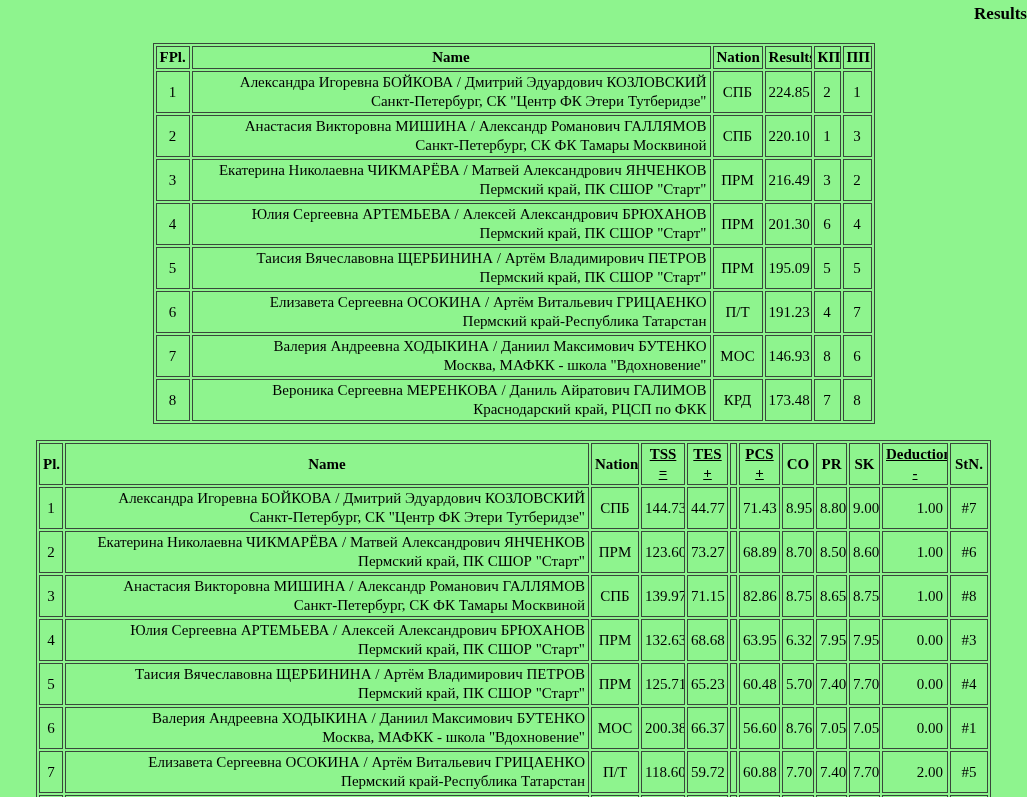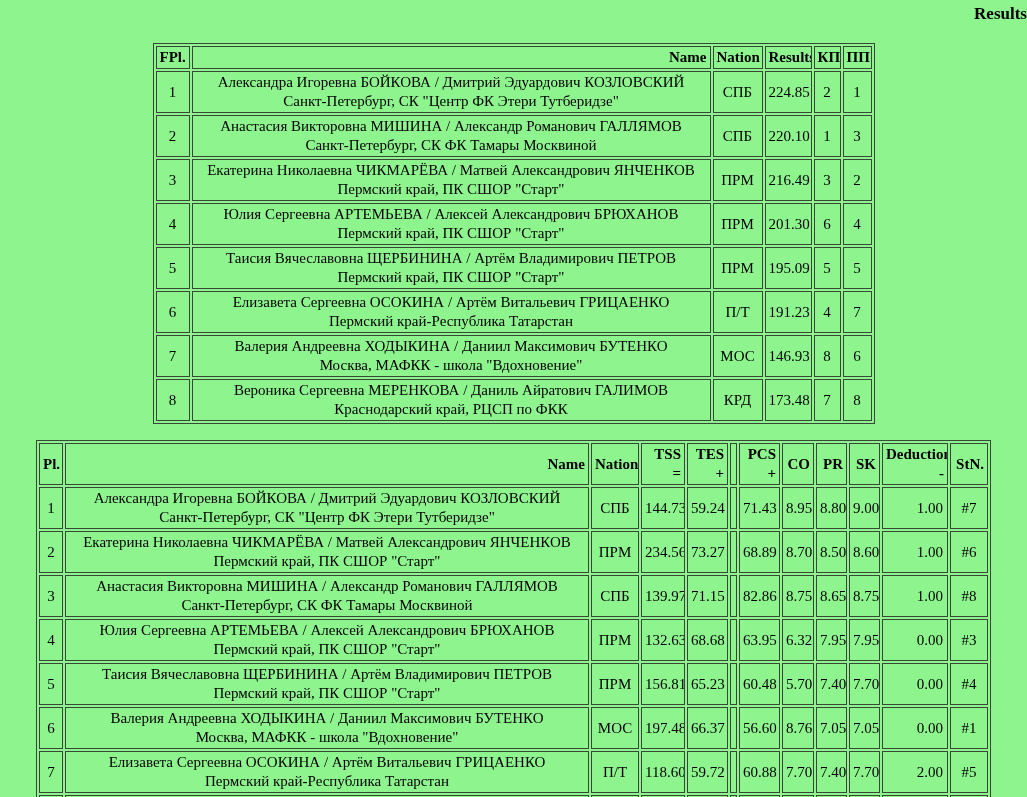--- a/index.html
+++ b/index.html
@@ -30,28 +30,28 @@
   }
   th, td {
     border: 1px solid #39473b;
     padding: 1px 3px;
     line-height: 19px;
     overflow: hidden;
     vertical-align: middle;
   }
   th {
     font-weight: bold;
-    text-align: right;
+    text-align: center;
   }
   .t1 { width: 720px; margin-top: 19px; }
   .t2 { width: 948px; margin-top: 16px; }
   td.ctr { text-align: center; }
   td.num { text-align: right; padding-right: 4px; }
-  td.name-cell { text-align: center; padding-left: 3px; }
-  .hdr2 div { line-height: 19px; }
+  td.name-cell { text-align: right; padding-left: 3px; }
+  .hdr2 div { line-height: 19px; text-decoration: underline; }
 </style>
 </head>
 <body>
 
 <div>
 
   <div class="title">Results</div>
 
   <table class="t1">
     <colgroup>
@@ -218,38 +218,38 @@
     <tbody>
 
         <tr>
           <td class="ctr">1</td>
           <td class="name-cell">
             <div>Александра Игоревна БОЙКОВА / Дмитрий Эдуардович КОЗЛОВСКИЙ</div>
             <div>Санкт-Петербург, СК "Центр ФК Этери Тутберидзе"</div>
           </td>
           <td class="ctr">СПБ</td>
           <td class="num">144.73</td>
-          <td class="num">59.24</td>
+          <td class="num">44.77</td>
           <td></td>
           <td class="num">71.43</td>
           <td class="num">8.95</td>
           <td class="num">8.80</td>
           <td class="num">9.00</td>
           <td class="num">1.00</td>
           <td class="ctr">#7</td>
         </tr>
 
         <tr>
           <td class="ctr">2</td>
           <td class="name-cell">
             <div>Екатерина Николаевна ЧИКМАРЁВА / Матвей Александрович ЯНЧЕНКОВ</div>
             <div>Пермский край, ПК СШОР "Старт"</div>
           </td>
           <td class="ctr">ПРМ</td>
-          <td class="num">234.56</td>
+          <td class="num">123.60</td>
           <td class="num">73.27</td>
           <td></td>
           <td class="num">68.89</td>
           <td class="num">8.70</td>
           <td class="num">8.50</td>
           <td class="num">8.60</td>
           <td class="num">1.00</td>
           <td class="ctr">#6</td>
         </tr>
 
@@ -289,39 +289,39 @@
           <td class="ctr">#3</td>
         </tr>
 
         <tr>
           <td class="ctr">5</td>
           <td class="name-cell">
             <div>Таисия Вячеславовна ЩЕРБИНИНА / Артём Владимирович ПЕТРОВ</div>
             <div>Пермский край, ПК СШОР "Старт"</div>
           </td>
           <td class="ctr">ПРМ</td>
-          <td class="num">156.81</td>
+          <td class="num">125.71</td>
           <td class="num">65.23</td>
           <td></td>
           <td class="num">60.48</td>
           <td class="num">5.70</td>
           <td class="num">7.40</td>
           <td class="num">7.70</td>
           <td class="num">0.00</td>
           <td class="ctr">#4</td>
         </tr>
 
         <tr>
           <td class="ctr">6</td>
           <td class="name-cell">
             <div>Валерия Андреевна ХОДЫКИНА / Даниил Максимович БУТЕНКО</div>
             <div>Москва, МАФКК - школа "Вдохновение"</div>
           </td>
           <td class="ctr">МОС</td>
-          <td class="num">197.48</td>
+          <td class="num">200.38</td>
           <td class="num">66.37</td>
           <td></td>
           <td class="num">56.60</td>
           <td class="num">8.76</td>
           <td class="num">7.05</td>
           <td class="num">7.05</td>
           <td class="num">0.00</td>
           <td class="ctr">#1</td>
         </tr>
 

